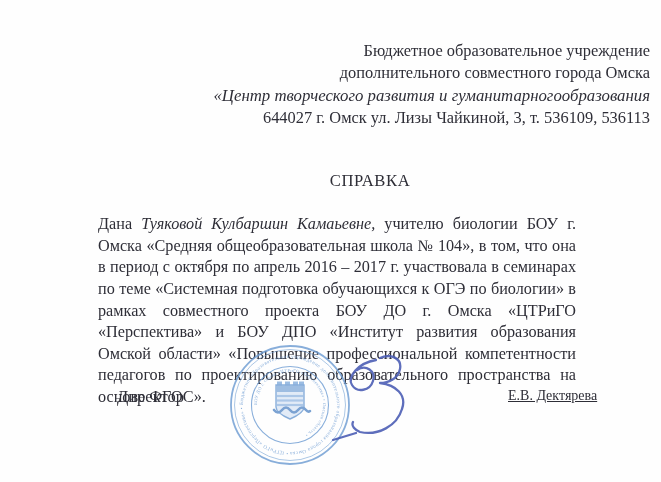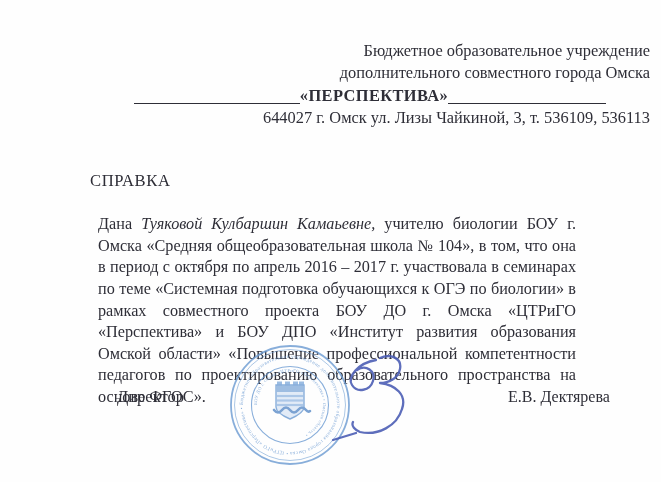--- a/index.html
+++ b/index.html
@@ -21,54 +21,50 @@
     font-weight: bold; letter-spacing: .4px;
   }
   .rule {
     display: inline-block; border-bottom: 1.5px solid #2e2e37;
     margin-bottom: 3px;
   }
   .rule-left  { width: 166px; }
   .rule-right { width: 158px; }
   .doc-title {
     position: absolute; left: 90px; top: 171px; width: 560px;
-    font-size: 16.6px; letter-spacing: .6px;
+    text-align: center; font-size: 16.6px; letter-spacing: .6px;
   }
   .body-par {
     position: absolute; left: 98px; top: 198px; width: 478px;
     font-size: 16.2px; line-height: 21.6px;
     text-align: justify; text-justify: inter-word;
   }
   .recipient { font-weight: normal; font-style: italic; }
   .director-label {
     position: absolute; left: 117px; top: 387px; font-size: 16.5px;
   }
   .director-name {
-    position: absolute; left: 508px; top: 388px; font-size: 16px;
+    position: absolute; left: 508px; top: 388px; font-size: 14px; text-decoration: underline;
   }
   .seal {
     position: absolute; left: 228px; top: 343px;
     width: 124px; height: 124px; opacity: .82;
   }
   .signature {
     position: absolute; left: 330px; top: 350px;
     width: 90px; height: 95px; opacity: .9;
   }
 </style>
 </head>
 <body>
 
 <div class="letterhead">
   <div>Бюджетное образовательное учреждение</div>
   <div>дополнительного совместного города Омска</div>
-  <div class="lh-line4">
-    <span class="rule rule-left"></span>
-    <span>«ПЕРСПЕКТИВА»</span>
-    <span class="rule rule-right"></span>
-  </div>
+  <div class="lh-line3">«Центр творческого развития и гуманитарногообразования</div>
   <div>644027 г. Омск ул. Лизы Чайкиной, 3, т. 536109, 536113</div>
 </div>
 
 <div class="doc-title">СПРАВКА</div>
 
 <p class="body-par"><span>Дана </span><span class="recipient">Туяковой Кулбаршин Камаьевне,</span><span> учителю биологии БОУ г. Омска «Средняя общеобразовательная школа № 104», в том, что она в период с октября по апрель  2016 – 2017 г. участвовала в семинарах по теме «Системная подготовка обучающихся к ОГЭ по биологии» в рамках совместного проекта БОУ ДО г. Омска «ЦТРиГО «Перспектива» и БОУ ДПО «Институт развития образования Омской области» «Повышение профессиональной компетентности педагогов по проектированию образовательного пространства на основе ФГОС».</span></p>
 
 <div class="director-label">Директор</div>
 <div class="director-name">Е.В. Дектярева</div>
 

